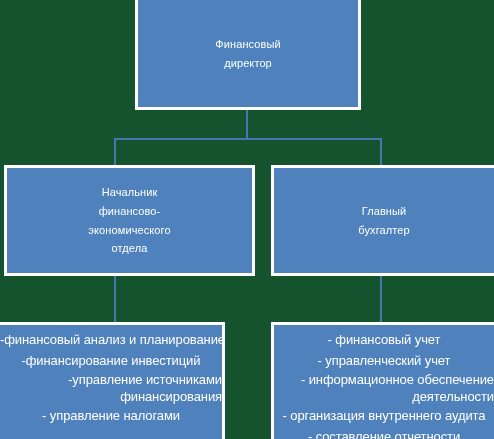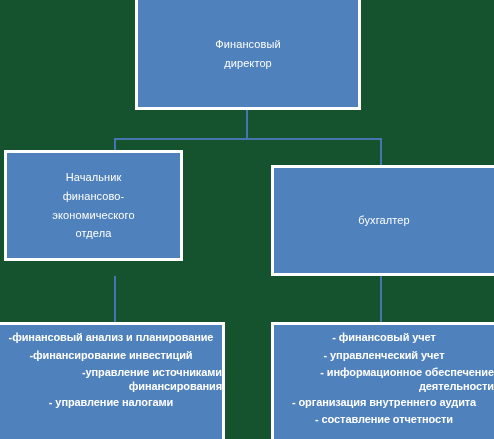--- a/index.html
+++ b/index.html
@@ -51,33 +51,33 @@
     font-size: 11px;
     font-weight: 400;
   }
 
   
   .node-list {
     justify-content: flex-start;
     padding-top: 4px;
   }
   .node-list .node-line {
-    font-size: 11px;
-    font-weight: 700;
+    font-size: 13px;
+    font-weight: 400;
     line-height: 1.62;
     letter-spacing: -0.1px;
   }
   .node-list .node-line.wrap2 {
     line-height: 1.32;
     text-align: right;
   }
 
   
   #node-director   { left: 135px; top: -3px;  width: 226px; height: 113px; }
-  #node-head-fin   { left: 4px;   top: 150px; width: 179px; height: 111px; }
+  #node-head-fin   { left: 4px;   top: 165px; width: 251px; height: 111px; }
   #node-chief-acc  { left: 271px; top: 165px; width: 226px; height: 111px; }
   #node-fin-funcs  { left: -3px;  top: 322px; width: 228px; height: 120px; }
   #node-acc-funcs  { left: 271px; top: 322px; width: 226px; height: 120px; }
 
   #conn-dir-down    { left: 246px; top: 110px; height: 30px; }
   #conn-bus         { left: 114px; top: 138px; width: 268px; }
   #conn-left-down   { left: 114px; top: 138px; height: 28px; }
   #conn-right-down  { left: 380px; top: 138px; height: 28px; }
   #conn-left-lower  { left: 114px; top: 276px; height: 47px; }
   #conn-right-lower { left: 380px; top: 276px; height: 47px; }
@@ -100,20 +100,21 @@
   </div>
 
   <div class="node node-mgmt" id="node-head-fin">
     <span class="node-line">Начальник</span>
     <span class="node-line">финансово-</span>
     <span class="node-line">экономического</span>
     <span class="node-line">отдела</span>
   </div>
 
   <div class="node node-mgmt" id="node-chief-acc">
+    <span class="node-line">Главный</span>
     <span class="node-line">бухгалтер</span>
   </div>
 
   <div class="node node-list" id="node-fin-funcs">
     <span class="node-line">-финансовый анализ и планирование</span>
     <span class="node-line">-финансирование инвестиций</span>
     <span class="node-line wrap2">-управление источниками</span>
     <span class="node-line wrap2">финансирования</span>
     <span class="node-line">- управление налогами</span>
   </div>

